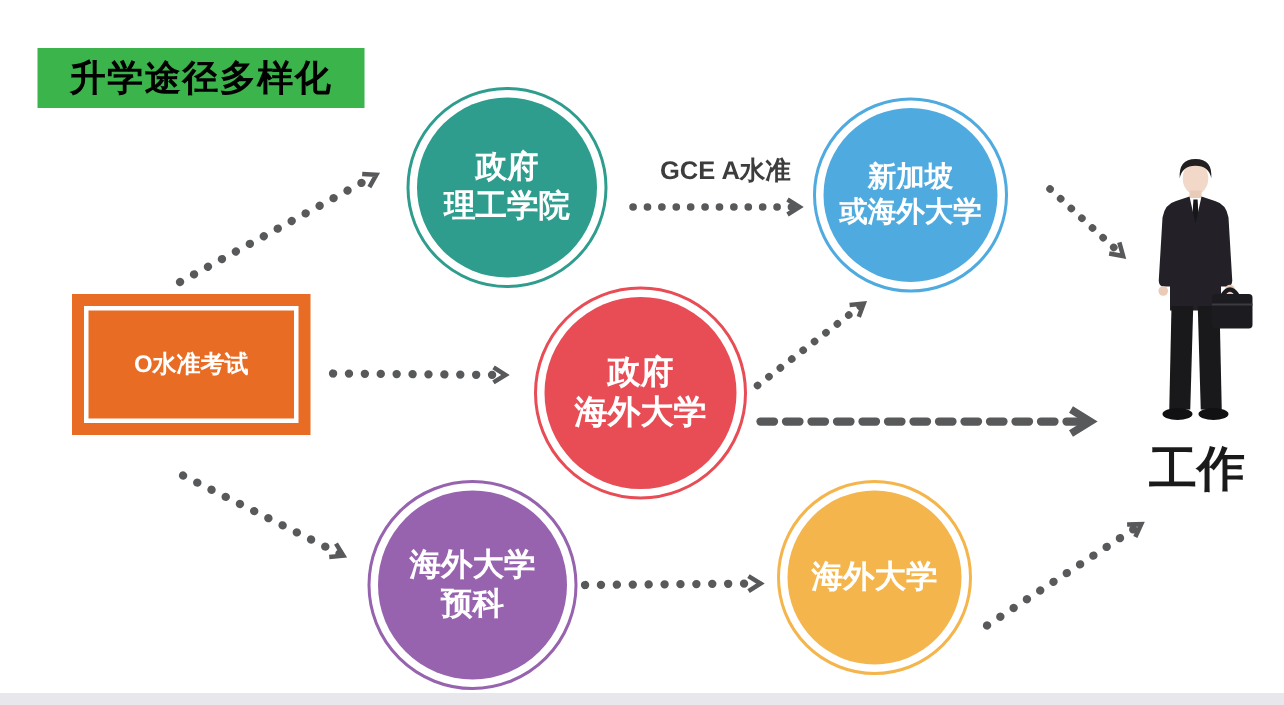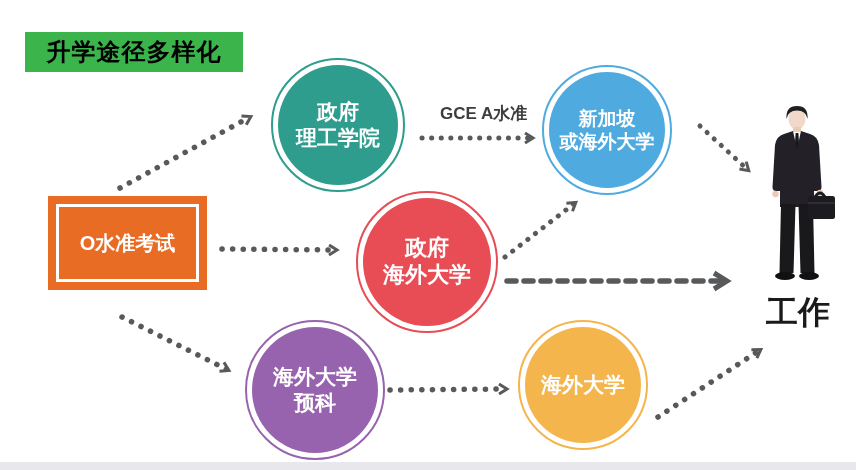--- a/index.html
+++ b/index.html
@@ -9,21 +9,21 @@
   
   .banner{position:absolute;left:25px;top:32px;width:218px;height:40px;
     background:#3bb54b;color:#000000;font-size:24px;font-weight:bold;
     display:flex;align-items:center;justify-content:center;letter-spacing:1px;}
 
   
   .exam{position:absolute;left:48px;top:196px;width:159px;height:94px;
     background:#e96c25;box-sizing:border-box;padding:8px;}
   .exam-inner{width:100%;height:100%;box-sizing:border-box;border:3px solid #fff;
     display:flex;align-items:center;justify-content:center;
-    color:#fff;font-size:20px;font-weight:bold;}
+    color:#fff;font-size:16px;font-weight:bold;}
 
   
   .node{position:absolute;border-radius:50%;box-sizing:border-box;
     border:2px solid;background:#fff;padding:5px;}
   .node-fill{width:100%;height:100%;border-radius:50%;
     display:flex;flex-direction:column;align-items:center;justify-content:center;
     color:#fff;font-weight:bold;text-align:center;line-height:1.22;}
 
   .node-teal{left:271px;top:58px;width:134px;height:134px;border-color:#2e9d8d;}
   .node-teal .node-fill{background:#2e9d8d;font-size:21px;}

